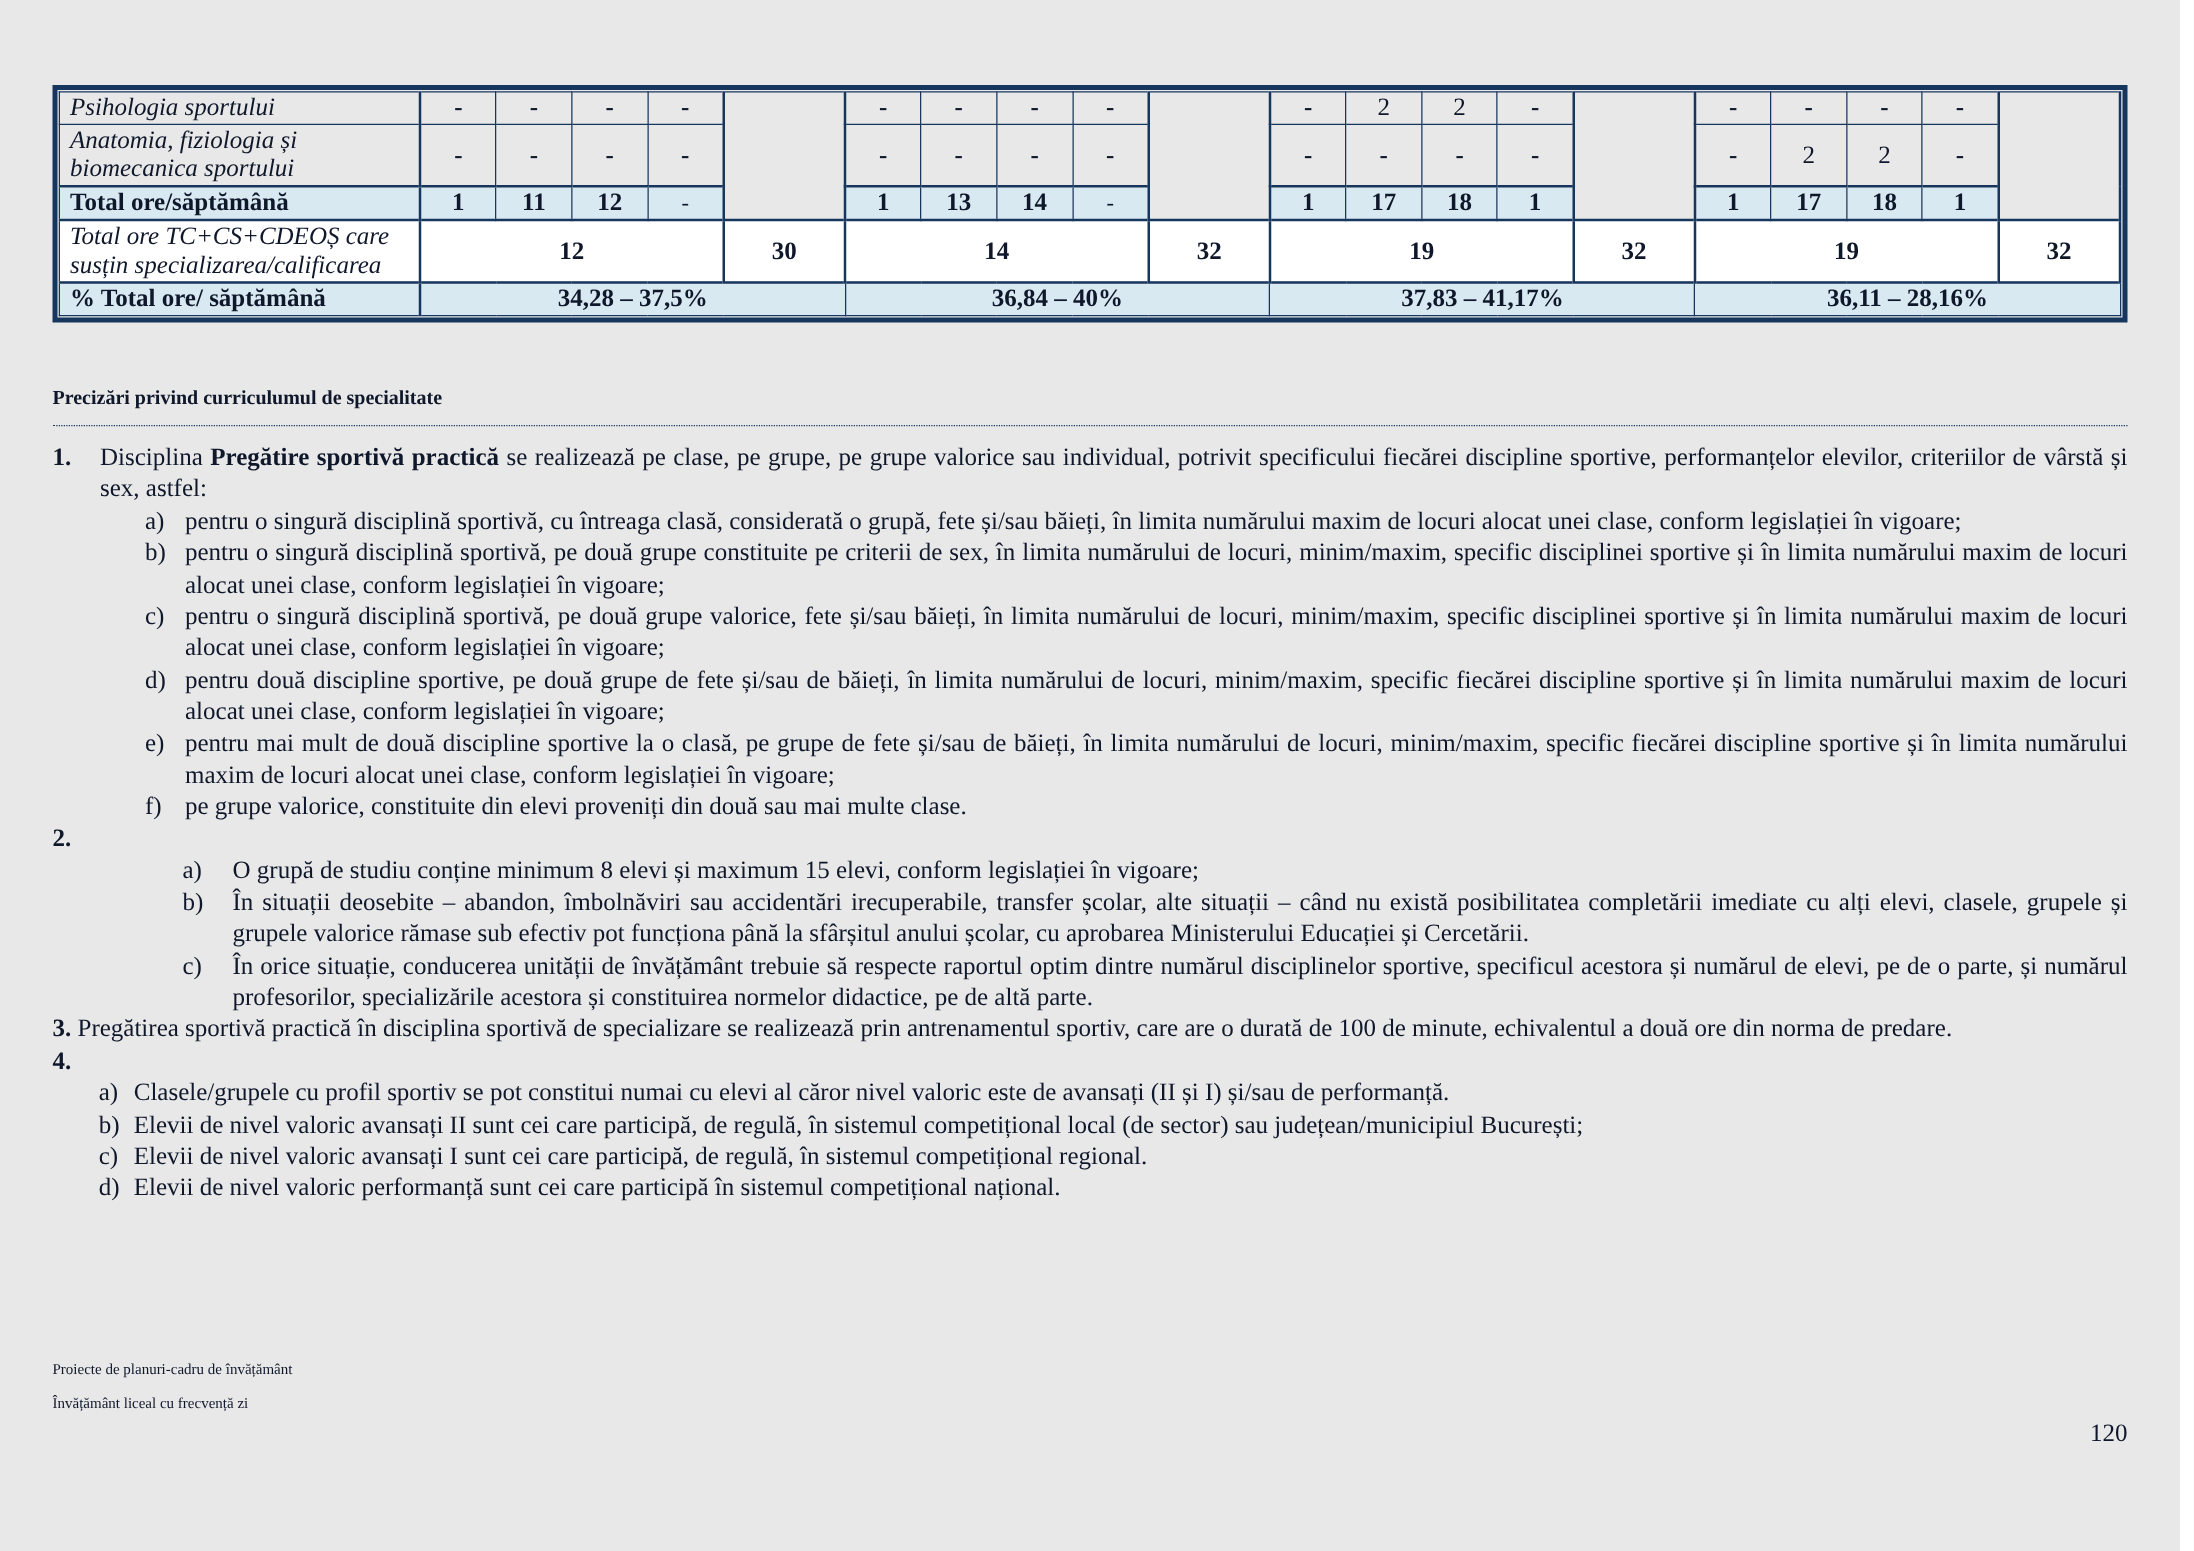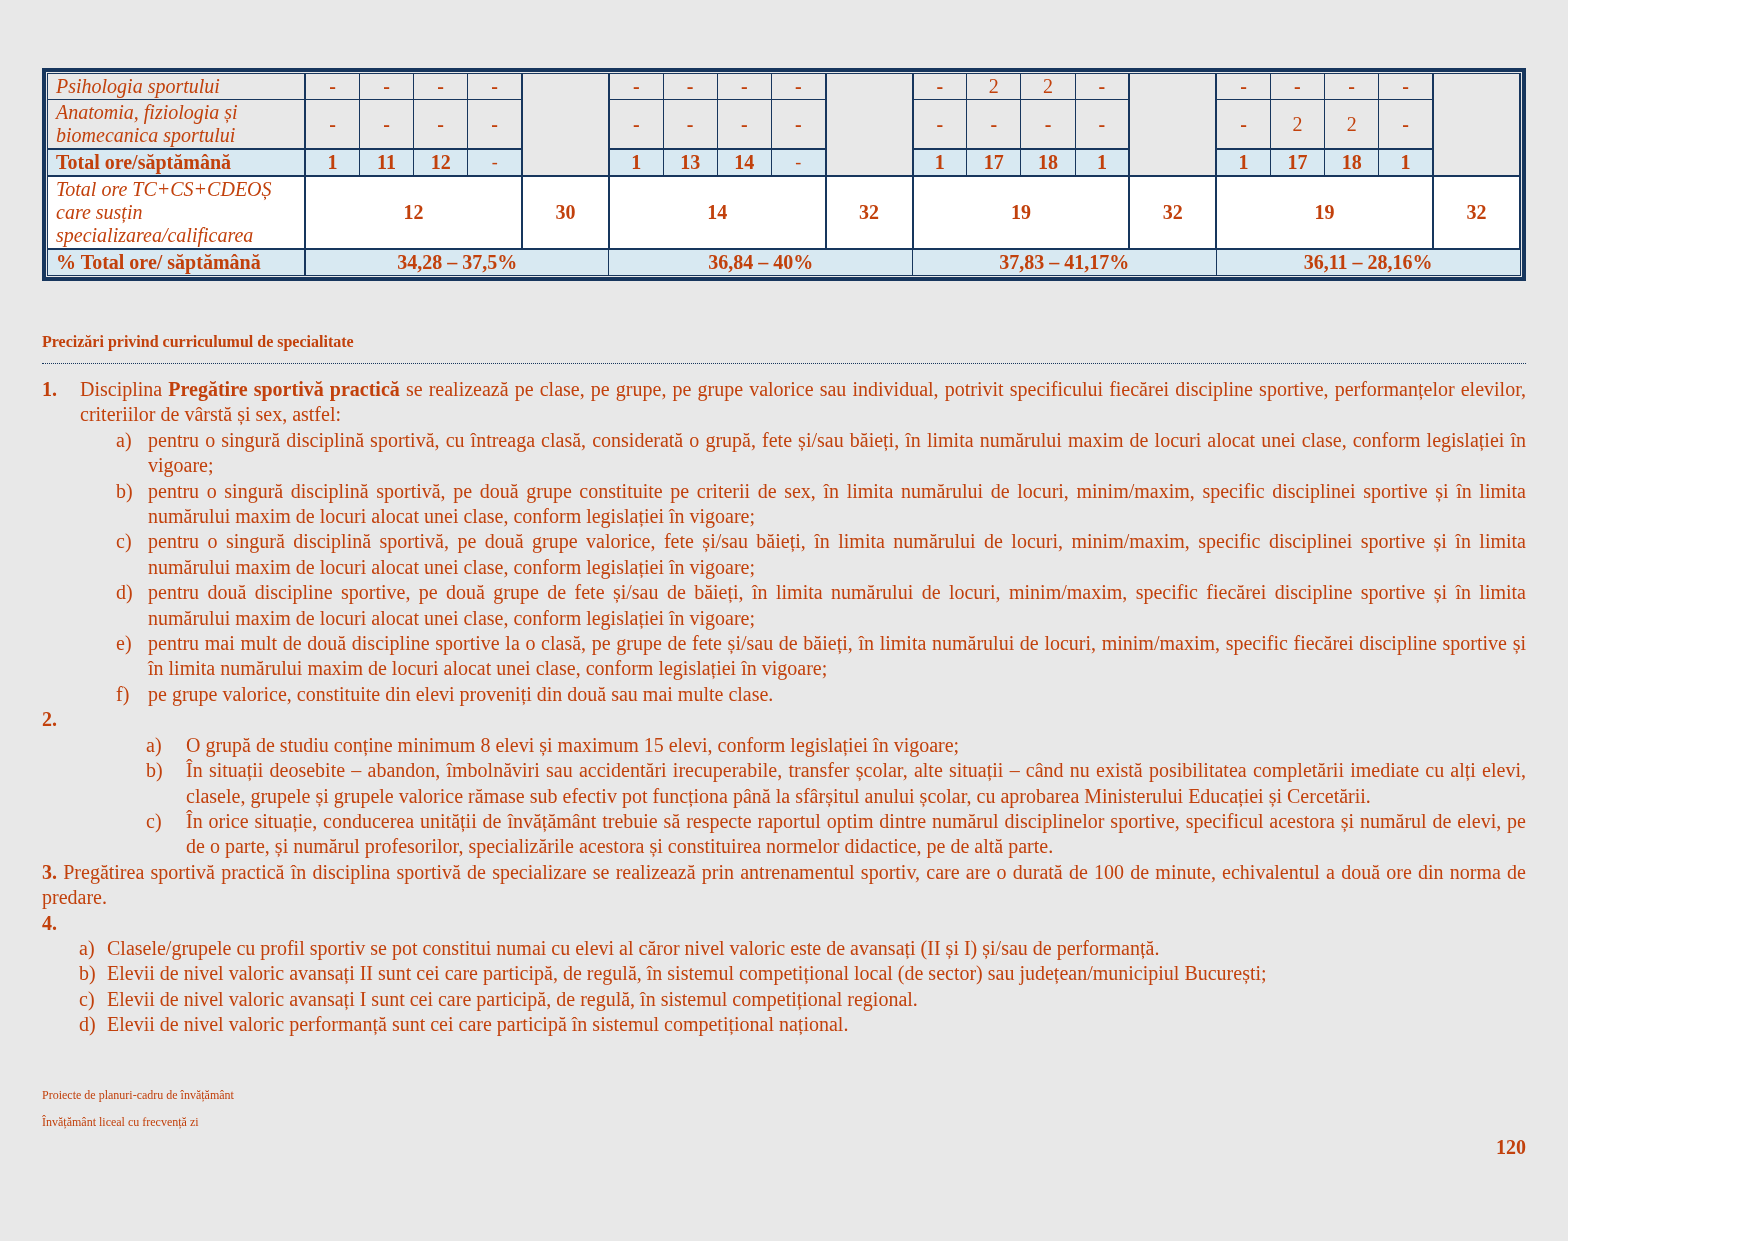--- a/index.html
+++ b/index.html
@@ -1,18 +1,18 @@
 <!DOCTYPE html>
 <html lang="ro"><head>
 <meta charset="utf-8">
 <style>
   html,body { margin:0; padding:0; }
   .page {
-    position:relative; width:1568px; height:1241px; overflow:hidden;
-    background:#e8e8e8; color:#c2410c;
+    position:relative; width:1744px; height:1241px; overflow:hidden;
+    background:#e8e8e8; color:#0f172a;
     font-family:"Liberation Serif","DejaVu Serif",serif;
   }
   .content { position:absolute; left:42px; right:42px; top:68px; }
 
   
   .tframe { border:4px solid #17365d; background:#e8e8e8; padding:1px; }
   table { width:100%; border-collapse:collapse; table-layout:fixed; }
   td { border:1px solid #17365d; text-align:center; vertical-align:middle;
        font-size:20px; padding:1px 3px; line-height:1.15; overflow:hidden; }
   .c-lab { width:17.5%; } .c-q { width:3.68%; } .c-sep { width:5.9%; }
@@ -41,21 +41,21 @@
   .sub { display:grid; grid-template-columns:32px 1fr; }
   .subs1 { margin-left:74px; }
   .subs2 { margin-left:104px; } .subs2 .sub { grid-template-columns:40px 1fr; }
   .subs4 { margin-left:37px; }  .subs4 .sub { grid-template-columns:28px 1fr; }
   .num-line { font-weight:700; }
   .p3 { margin:0; text-align:justify; }
   .p3 b { font-weight:700; }
 
   
   .footer { position:absolute; left:42px; top:1082px; font-size:12px; line-height:27px; }
-  .pagenum { position:absolute; right:42px; top:1136px; font-weight:700; font-size:20px; }
+  .pagenum { position:absolute; right:42px; top:1136px; font-weight:400; font-size:20px; }
 </style>
 </head>
 <body>
 
 <div class="page">
   <div class="content">
 
     <div class="tframe">
       <table>
         <colgroup>

